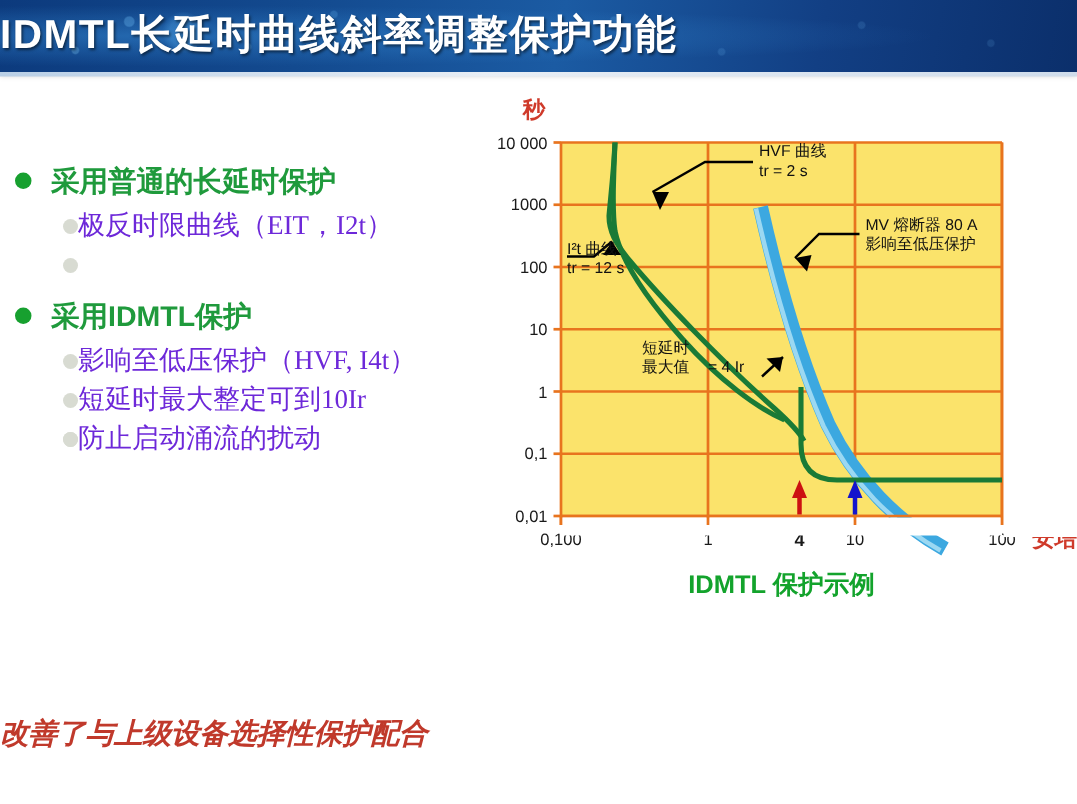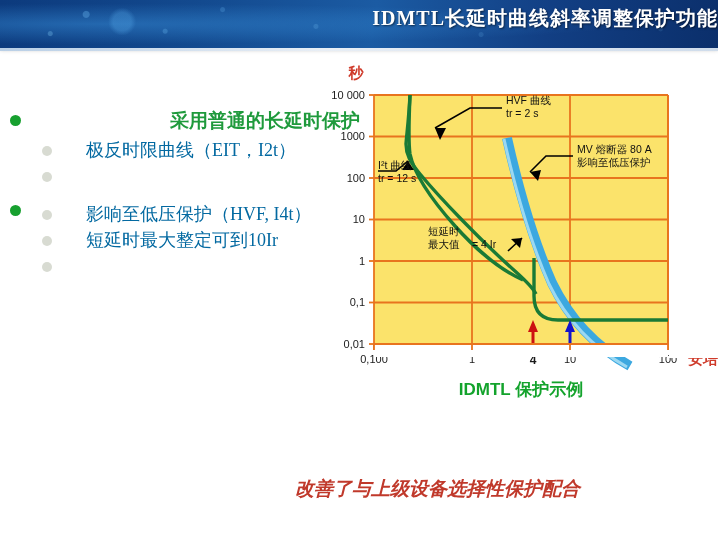--- a/index.html
+++ b/index.html
@@ -26,42 +26,42 @@
       radial-gradient(ellipse at 14% 50%, rgba(60,150,225,.45) 0%, rgba(12,52,120,0) 60%),
       linear-gradient(100deg,#0c3a7d 0%,#134a8f 28%,#1b5ba3 52%,#123f84 76%,#0b2f6b 100%);
     box-shadow:0 2px 4px rgba(0,0,0,.25);
   }
   #header-underline{
     position:absolute;left:0;top:48px;width:718px;height:3px;
     background:linear-gradient(90deg,#b9cfe6,#e8eef5 45%,#cfdceb);
   }
   #title{
     position:absolute;left:0;top:5px;width:718px;
-    text-align:right;color:#ffffff;
-    font-family:Liberation Serif, serif;
-    font-size:20px;font-weight:bold;letter-spacing:1px;
+    text-align:left;color:#ffffff;
+    font-family:Liberation Sans, sans-serif;
+    font-size:27px;font-weight:bold;letter-spacing:1px;
     text-shadow:1px 1px 2px rgba(0,0,0,.55);
     white-space:nowrap;
   }
   
   #bullets{position:absolute;left:0;top:108px;width:360px;}
   .b1{position:relative;padding-left:34px;margin-bottom:4px;
       color:#1f9a3c;font-size:19px;font-weight:bold;
-      font-family:"Liberation Sans","DejaVu Sans",sans-serif;text-align:right;}
+      font-family:"Liberation Sans","DejaVu Sans",sans-serif;}
   .b1 .dot{position:absolute;left:10px;top:7px;width:11px;height:11px;
       border-radius:50%;background:#17a02f;}
-  .b2{position:relative;padding-left:86px;margin:2px 0 2px 0;
-      color:#0369a1;font-size:18px;
+  .b2{position:relative;padding-left:52px;margin:2px 0 2px 0;
+      color:#6d28d9;font-size:18px;
       font-family:"Liberation Serif","DejaVu Serif",serif;}
   .b2 .dot{position:absolute;left:42px;top:8px;width:10px;height:10px;
       border-radius:50%;background:#d8dbd2;}
   .gap{height:34px;}
   
   #footer{
-    position:absolute;left:0;top:476px;width:580px;text-align:right;
+    position:absolute;left:0;top:476px;width:580px;text-align:left;
     color:#c0392b;font-size:19px;font-weight:bold;font-style:italic;
     font-family:"Liberation Serif","DejaVu Serif",serif;
   }
   
   #chart{position:absolute;left:330px;top:58px;width:388px;height:350px;}
   #chart svg{display:block;}
   .axlbl{font-family:"Liberation Sans","DejaVu Sans",sans-serif;font-size:11px;fill:#1a1a1a;}
   .axlbl-b{font-family:"Liberation Sans","DejaVu Sans",sans-serif;font-size:12px;font-weight:bold;fill:#1a1a1a;}
   .unit{font-family:"Liberation Sans","DejaVu Sans",sans-serif;font-size:15px;font-weight:bold;fill:#cf3a2a;}
   .anno{font-family:"Liberation Sans","DejaVu Sans",sans-serif;font-size:10.5px;fill:#111;}
@@ -85,31 +85,36 @@
     <span>极反时限曲线（EIT，I2t）</span>
   </div>
   <div class="b2">
     <span class="dot"></span>
   </div>
 
   <div class="gap"></div>
 
   <div class="b1">
     <span class="dot"></span>
+    <span>采用IDMTL保护</span>
   </div>
   <div class="b2">
     <span class="dot"></span>
     <span>影响至低压保护（HVF, I4t）</span>
   </div>
   <div class="b2">
     <span class="dot"></span>
     <span>短延时最大整定可到10Ir</span>
   </div>
   <div class="b2">
     <span class="dot"></span>
+  </div>
+  <div class="b2">
+    <span class="dot"></span>
+    <span>防止启动涌流的扰动</span>
   </div>
 </div>
 
 <div id="footer">改善了与上级设备选择性保护配合</div>
 
 <div id="chart">
 <svg width="388" height="350" viewBox="0 0 388 350" xmlns="http://www.w3.org/2000/svg">
 
   <rect x="44" y="37" width="294" height="249" fill="#FBE36B"></rect>
 

